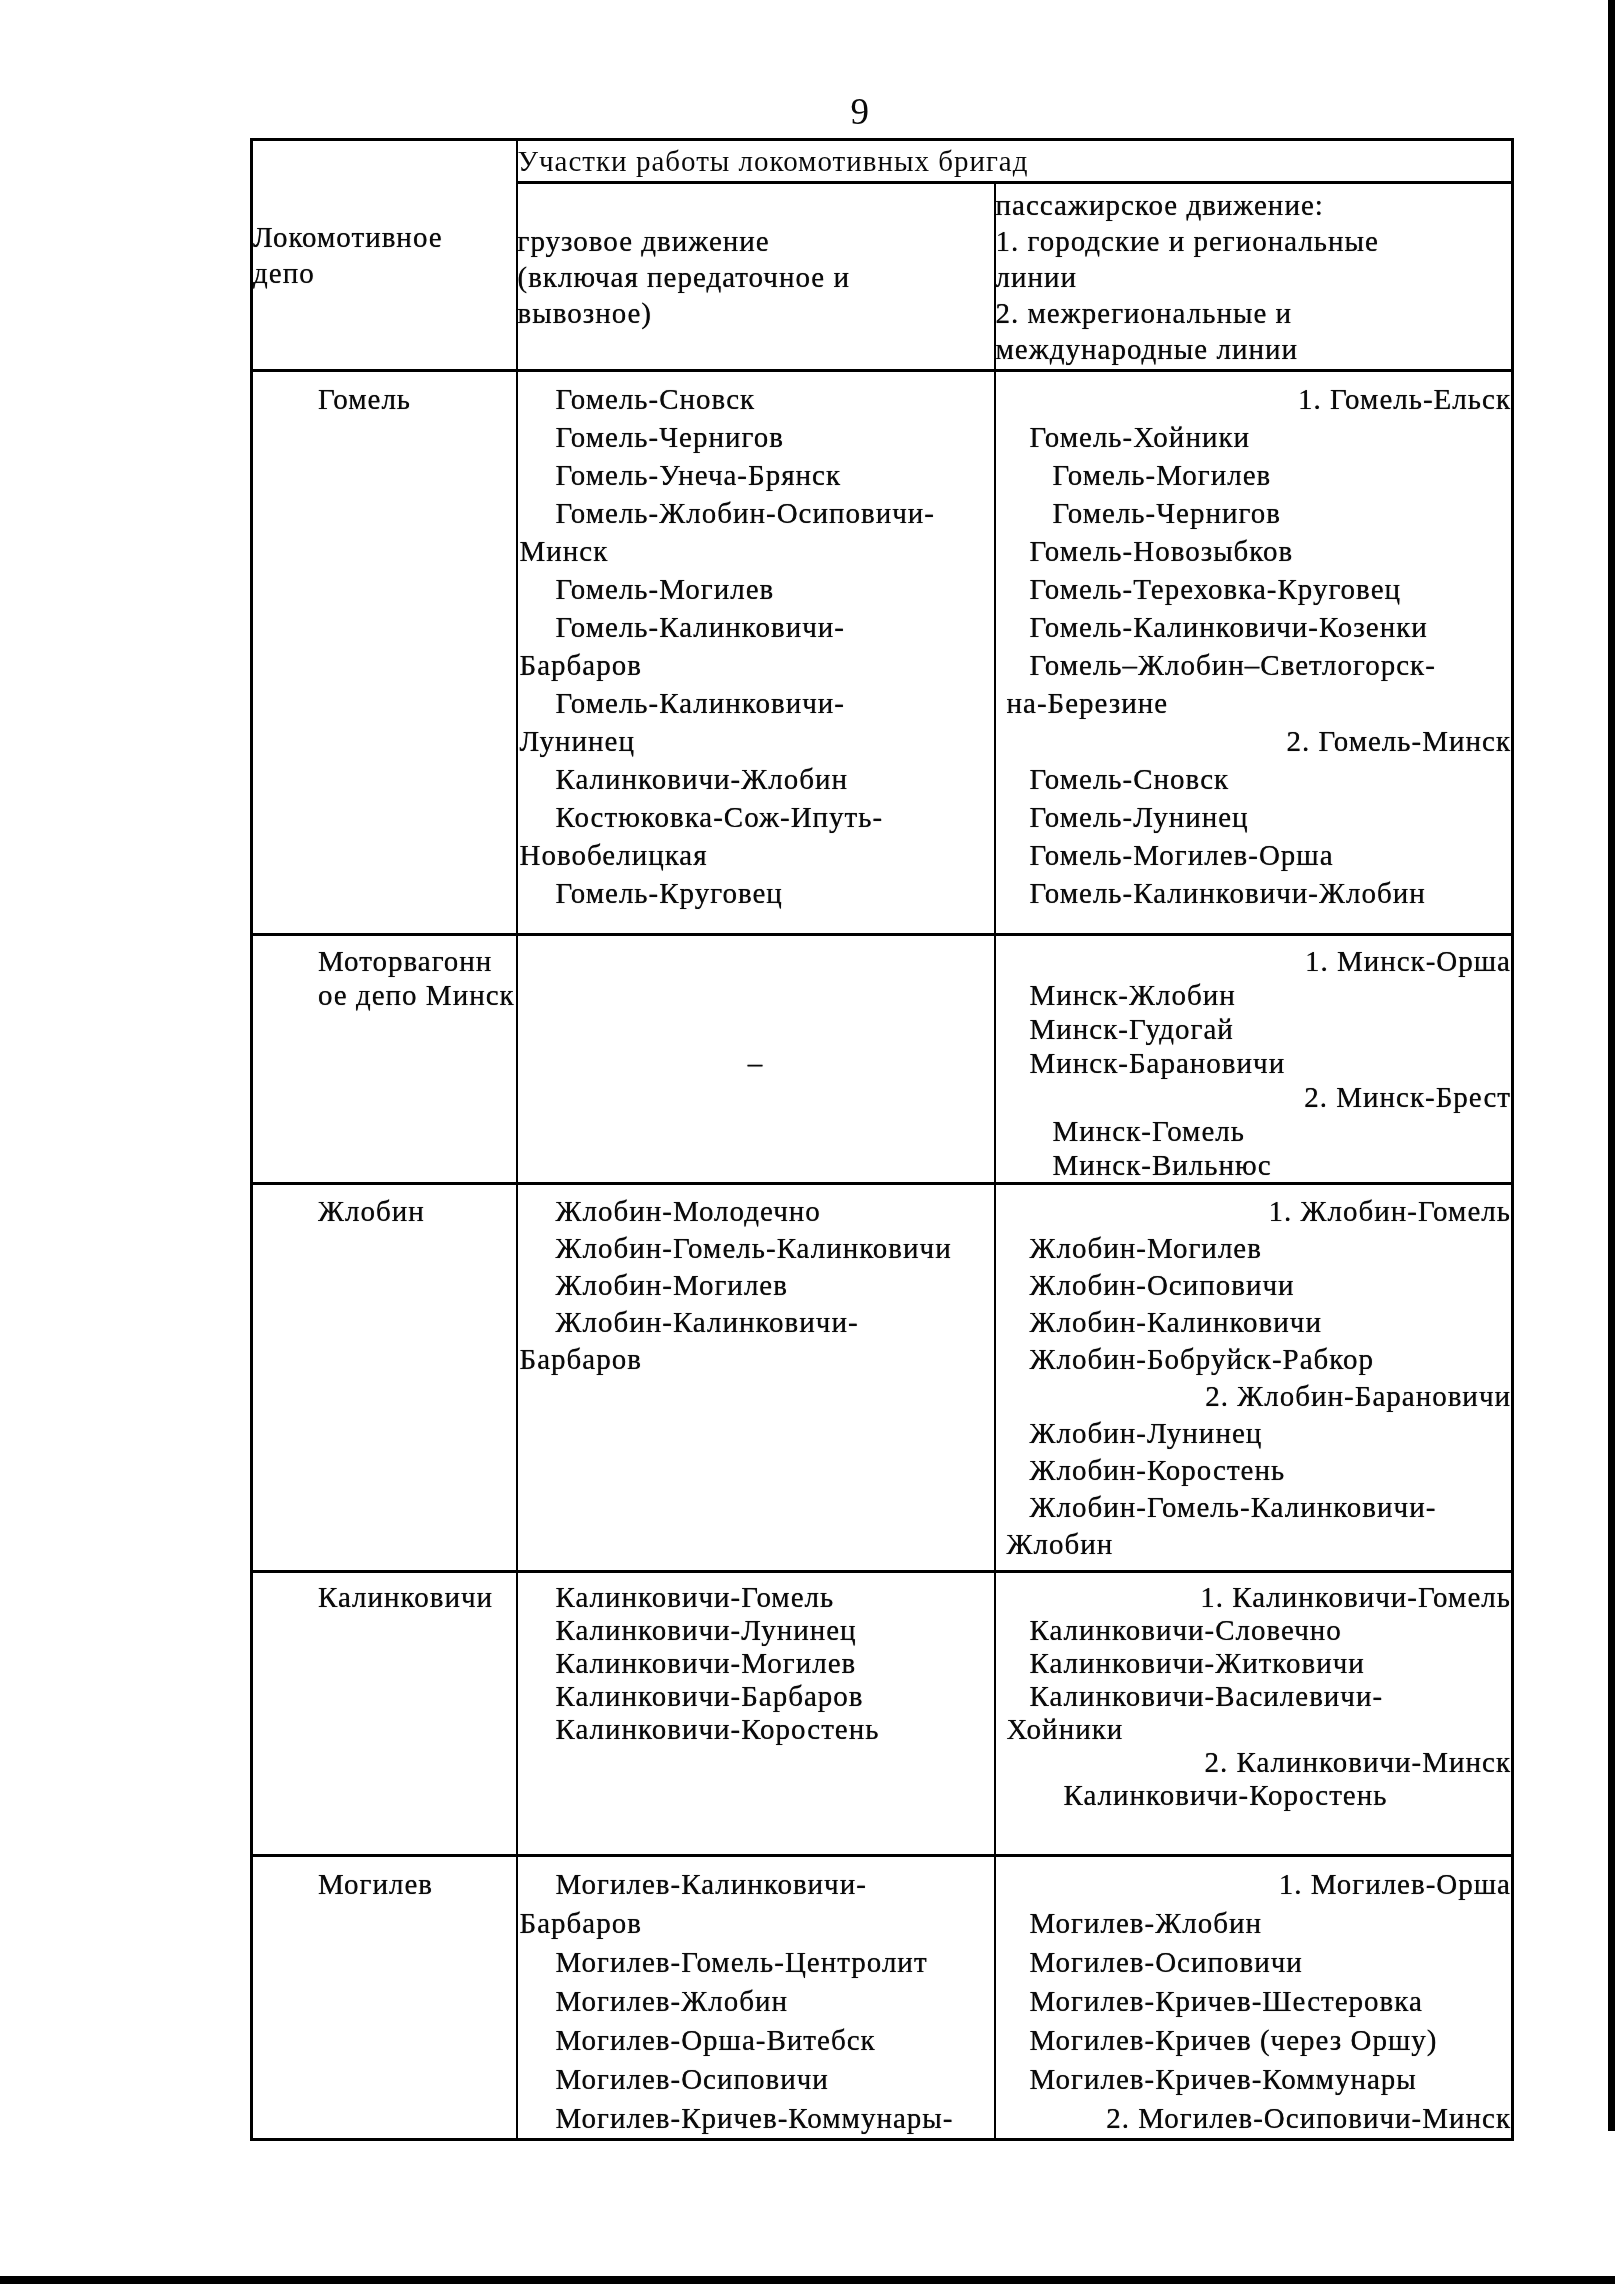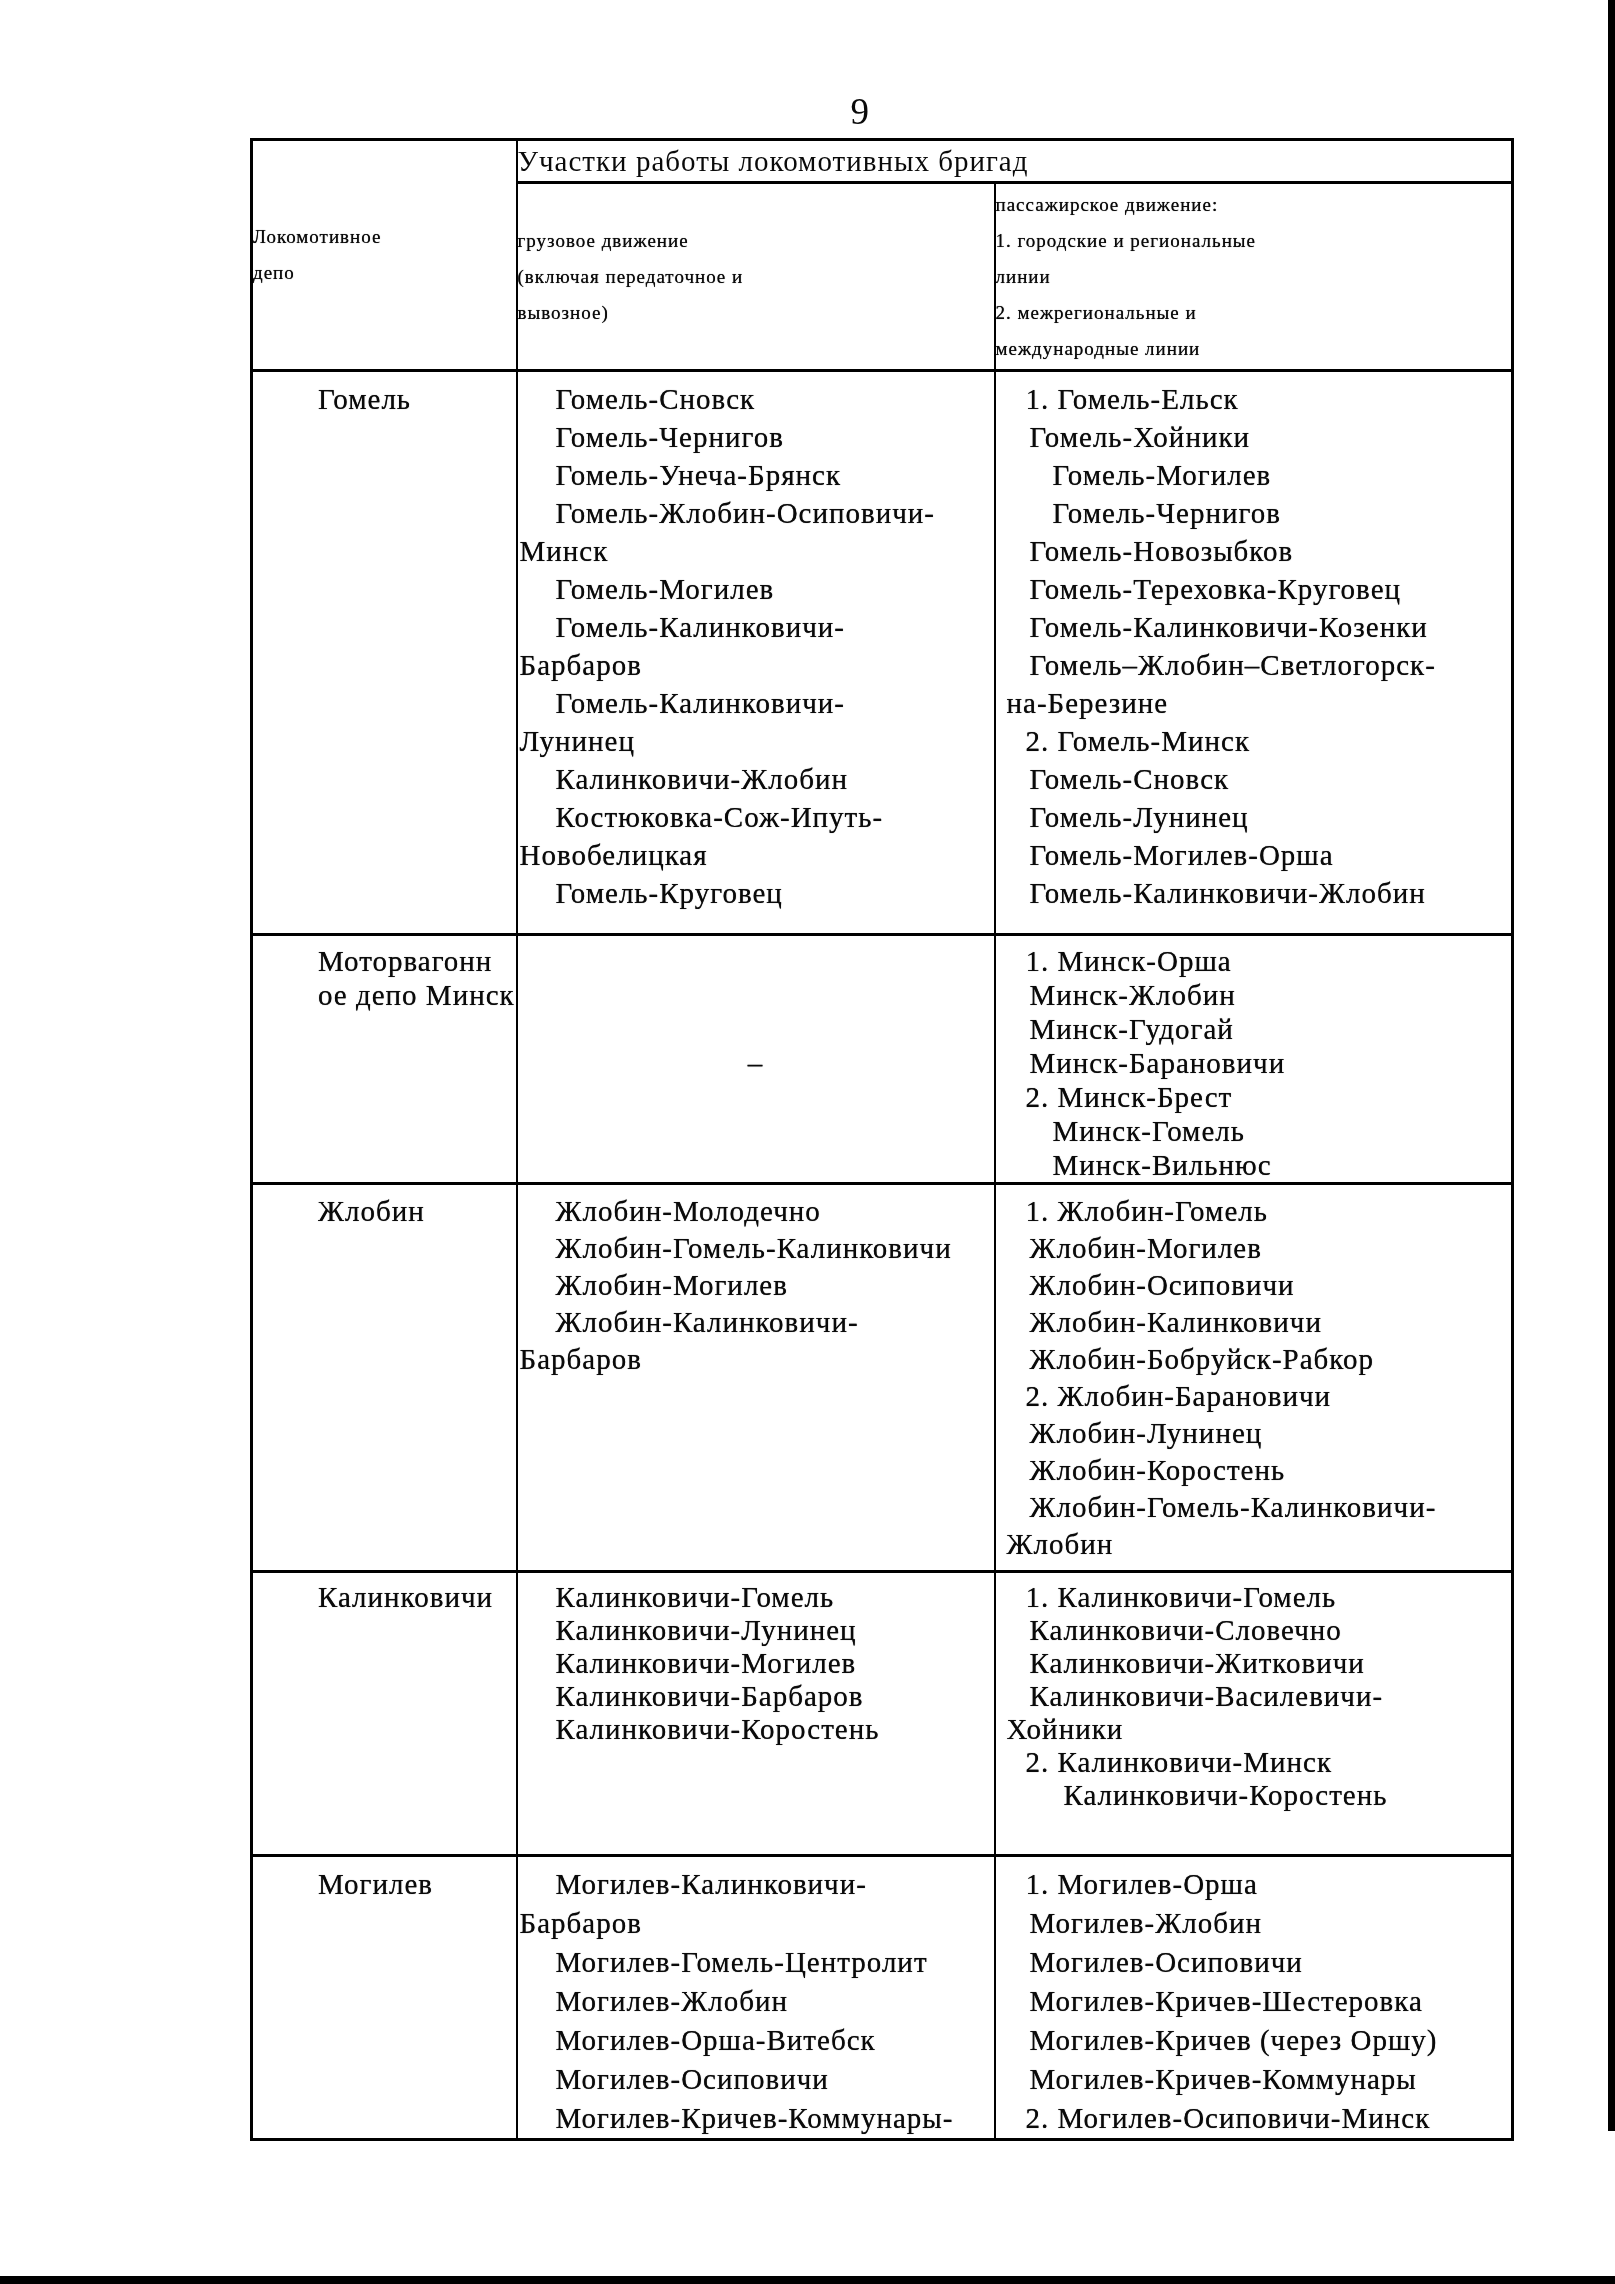--- a/index.html
+++ b/index.html
@@ -22,21 +22,21 @@
   .cell{
     border:solid #000;border-width:3.9px 2.6px;
     vertical-align:top;overflow:hidden;padding:0;
     font-weight:normal;
   }
   table.doc-table{border:3.9px solid #000;}
   
   thead tr.h1{height:43px;}
   thead tr.h2{height:188px;}
   th.cell{vertical-align:middle;text-align:left;}
-  th .ln{line-height:36px;font-size:19px;letter-spacing:1px;white-space:nowrap;}
+  th .ln{line-height:36px;font-size:29px;letter-spacing:1px;white-space:nowrap;}
   th.span-h{font-size:29px;letter-spacing:1px;}
   
   tbody tr:nth-child(1){height:564px;}
   tbody tr:nth-child(2){height:203px;}
   tbody tr:nth-child(3){height:388px;}
   tbody tr:nth-child(4){height:284px;}
   tbody tr:nth-child(5){height:284px;}
   tbody td.cell{padding-top:7.8px;}
   .ln{
     font-size:29px;letter-spacing:1px;white-space:nowrap;
@@ -44,21 +44,21 @@
   }
   tbody tr:nth-child(1) .ln{line-height:38px;}
   tbody tr:nth-child(2) .ln{line-height:34px;}
   tbody tr:nth-child(3) .ln{line-height:37px;}
   tbody tr:nth-child(4) .ln{line-height:33px;}
   tbody tr:nth-child(5) .ln{line-height:39px;}
   
   .ind-depot{padding-left:37px;margin-left:28px;}
   .ind-item {padding-left:38px;}
   .ind-wrap {padding-left:2px;}
-  .ind-num  {padding-left:30px;}
+  .ind-num  {padding-left:30px;text-align:right;}
   .ind-sub  {padding-left:34px;}
   .ind-sub2 {padding-left:57px;}
   .ind-cont {padding-left:11px;}
   .ind-deep {padding-left:68px;}
   .ind-dash {text-align:center;padding-left:0;}
   td.vmid{vertical-align:middle;padding-top:0;}
   
   .artifact{position:absolute;background:#000;}
   .right-bar{right:0;top:0;width:7.8px;height:2131px;}
   .bottom-bar{left:0;bottom:0;width:1616px;height:8.5px;}

